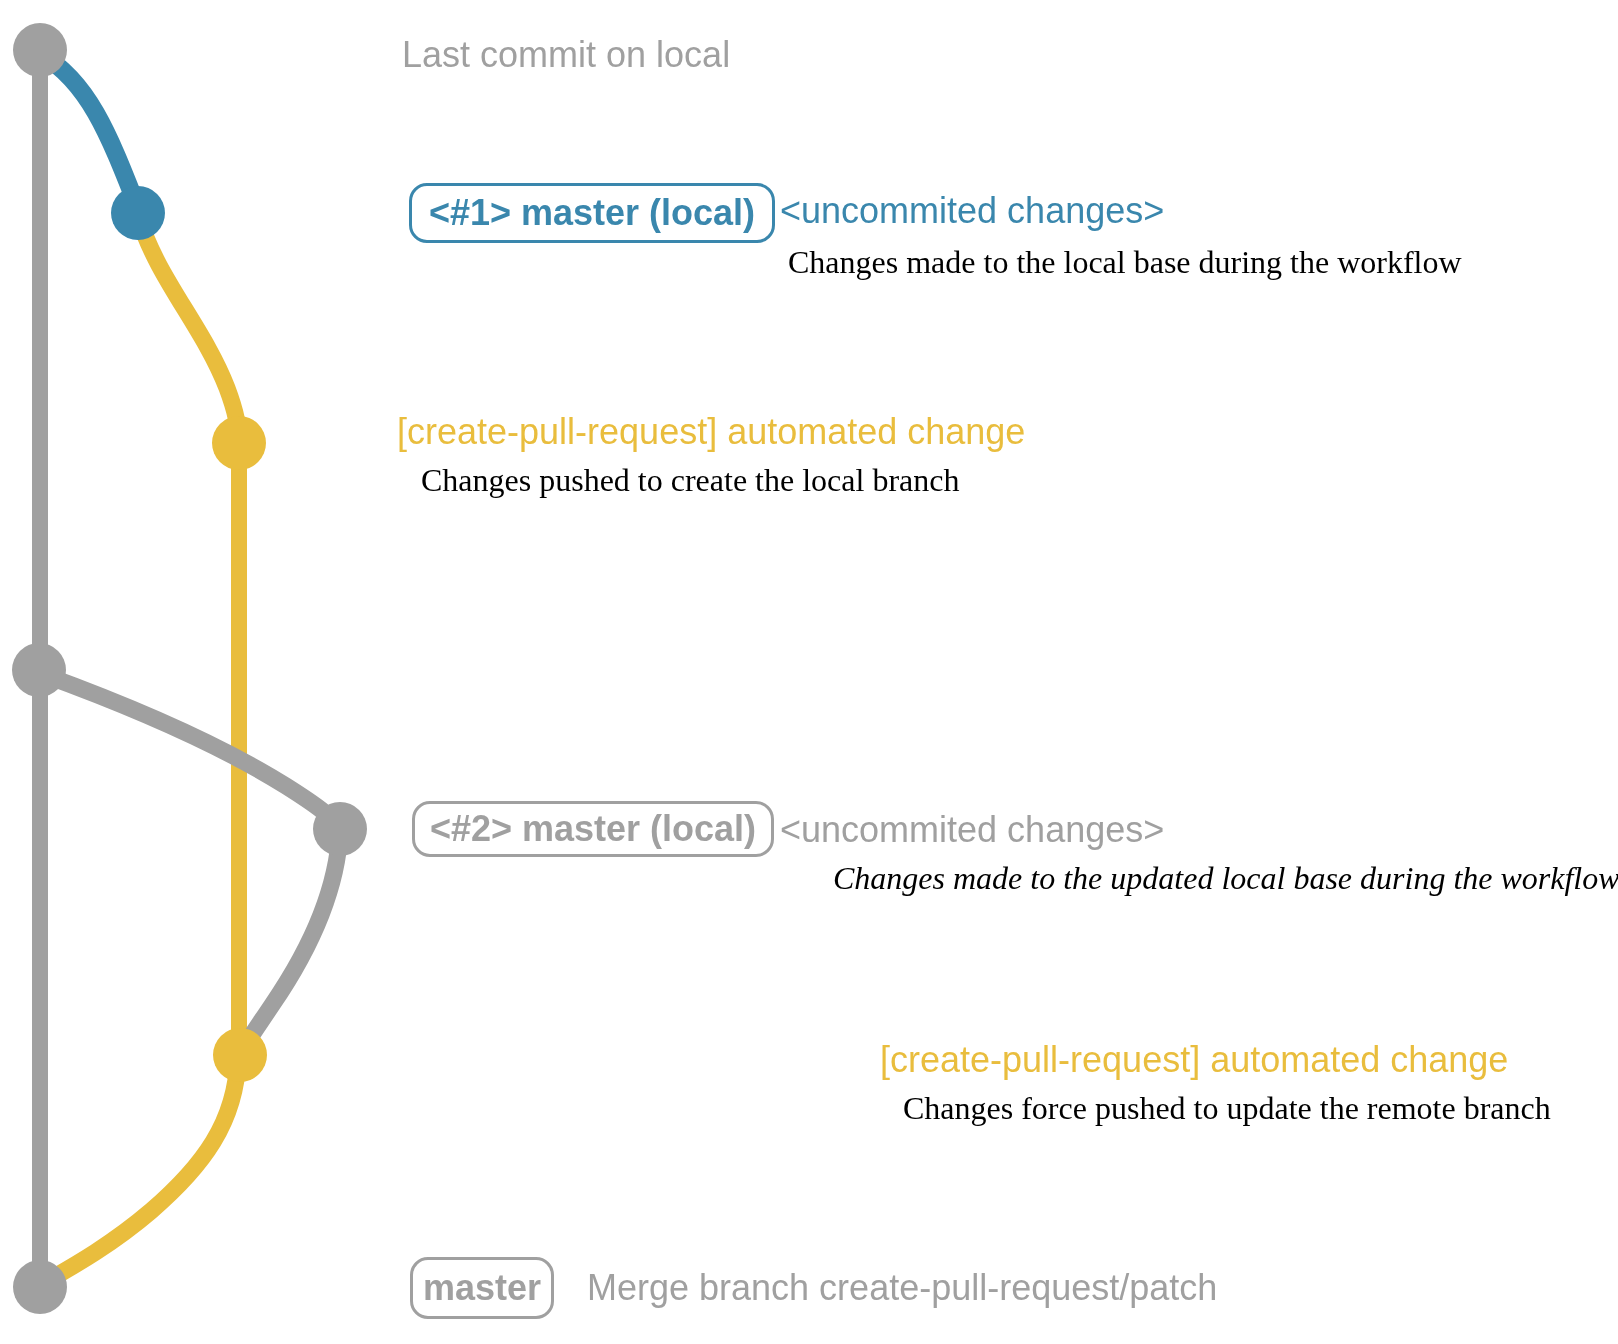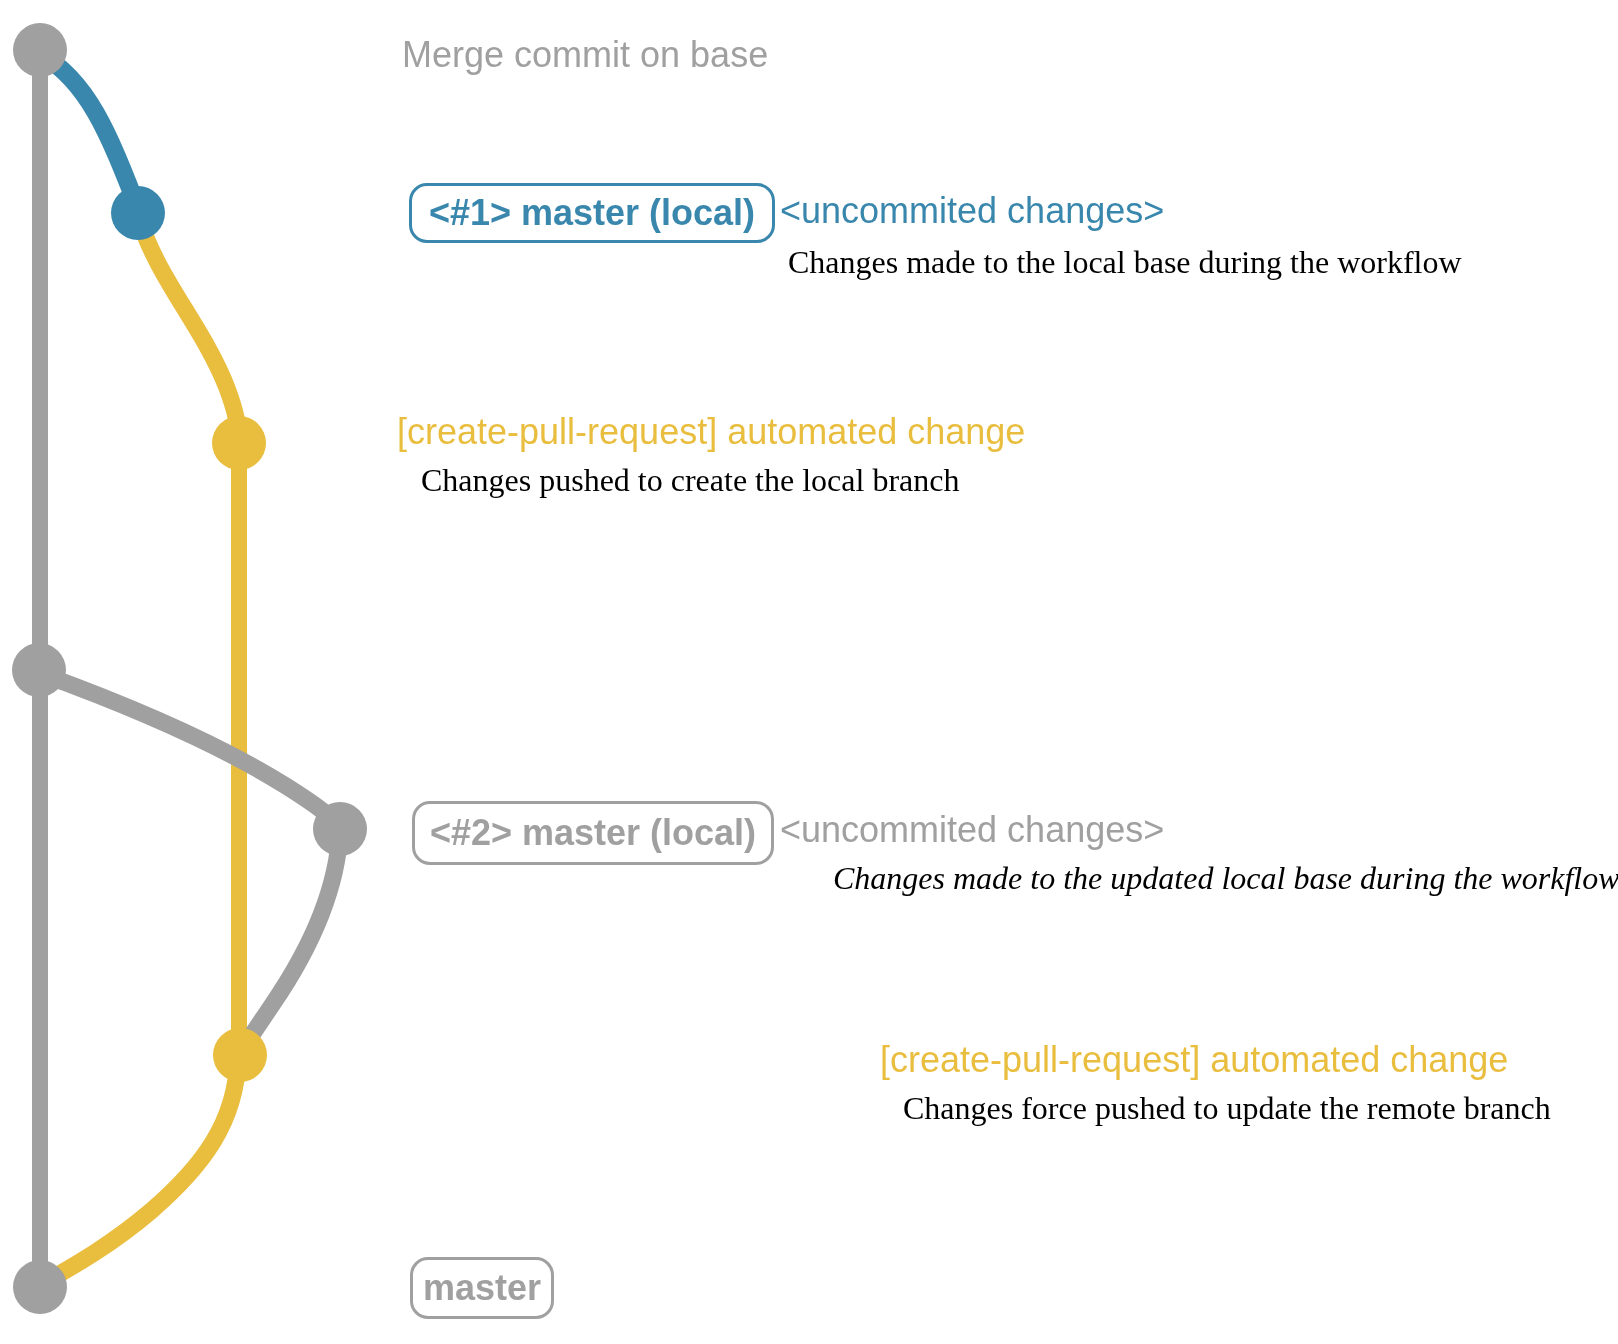--- a/index.html
+++ b/index.html
@@ -77,32 +77,33 @@
 
     <circle cx="40" cy="50" r="27" class="fill-gray"></circle>
     <circle cx="138" cy="213" r="27" class="fill-blue"></circle>
     <circle cx="239" cy="443" r="27" class="fill-yellow"></circle>
     <circle cx="39" cy="670" r="27" class="fill-gray"></circle>
     <circle cx="340" cy="829" r="27" class="fill-gray"></circle>
     <circle cx="240" cy="1055" r="27" class="fill-yellow"></circle>
     <circle cx="40" cy="1287" r="27" class="fill-gray"></circle>
   </svg>
 
-  <div class="txt gray" style="left:402px;top:37px;">Merge commit on base</div>
+  <div class="txt gray" style="left:402px;top:37px;">Last commit on local</div>
 
   <div class="badge blue" style="left:409px;top:183px;width:366px;height:60px;">&lt;#1&gt; master (local)</div>
   <div class="txt blue" style="left:780px;top:193px;">&lt;uncommited changes&gt;</div>
   <div class="desc" style="left:788px;top:246px;">Changes made to the local base during the workflow</div>
 
   <div class="txt yellow" style="left:397px;top:414px;">[create-pull-request] automated change</div>
   <div class="desc" style="left:421px;top:464px;">Changes pushed to create the local branch</div>
 
 
-  <div class="badge gray" style="left:412px;top:801px;width:362px;height:64px;">&lt;#2&gt; master (local)</div>
+  <div class="badge gray" style="left:412px;top:801px;width:362px;height:56px;">&lt;#2&gt; master (local)</div>
   <div class="txt gray" style="left:780px;top:812px;">&lt;uncommited changes&gt;</div>
   <div class="desc" style="left:833px;top:862px;font-style:italic;">Changes made to the updated local base during the workflow</div>
 
   <div class="txt yellow" style="left:880px;top:1042px;">[create-pull-request] automated change</div>
   <div class="desc" style="left:903px;top:1092px;">Changes force pushed to update the remote branch</div>
 
   <div class="badge gray" style="left:410px;top:1257px;width:144px;height:62px;">master</div>
+  <div class="txt gray" style="left:587px;top:1270px;">Merge branch create-pull-request/patch</div>
 
 </div>
 
 </body></html>

